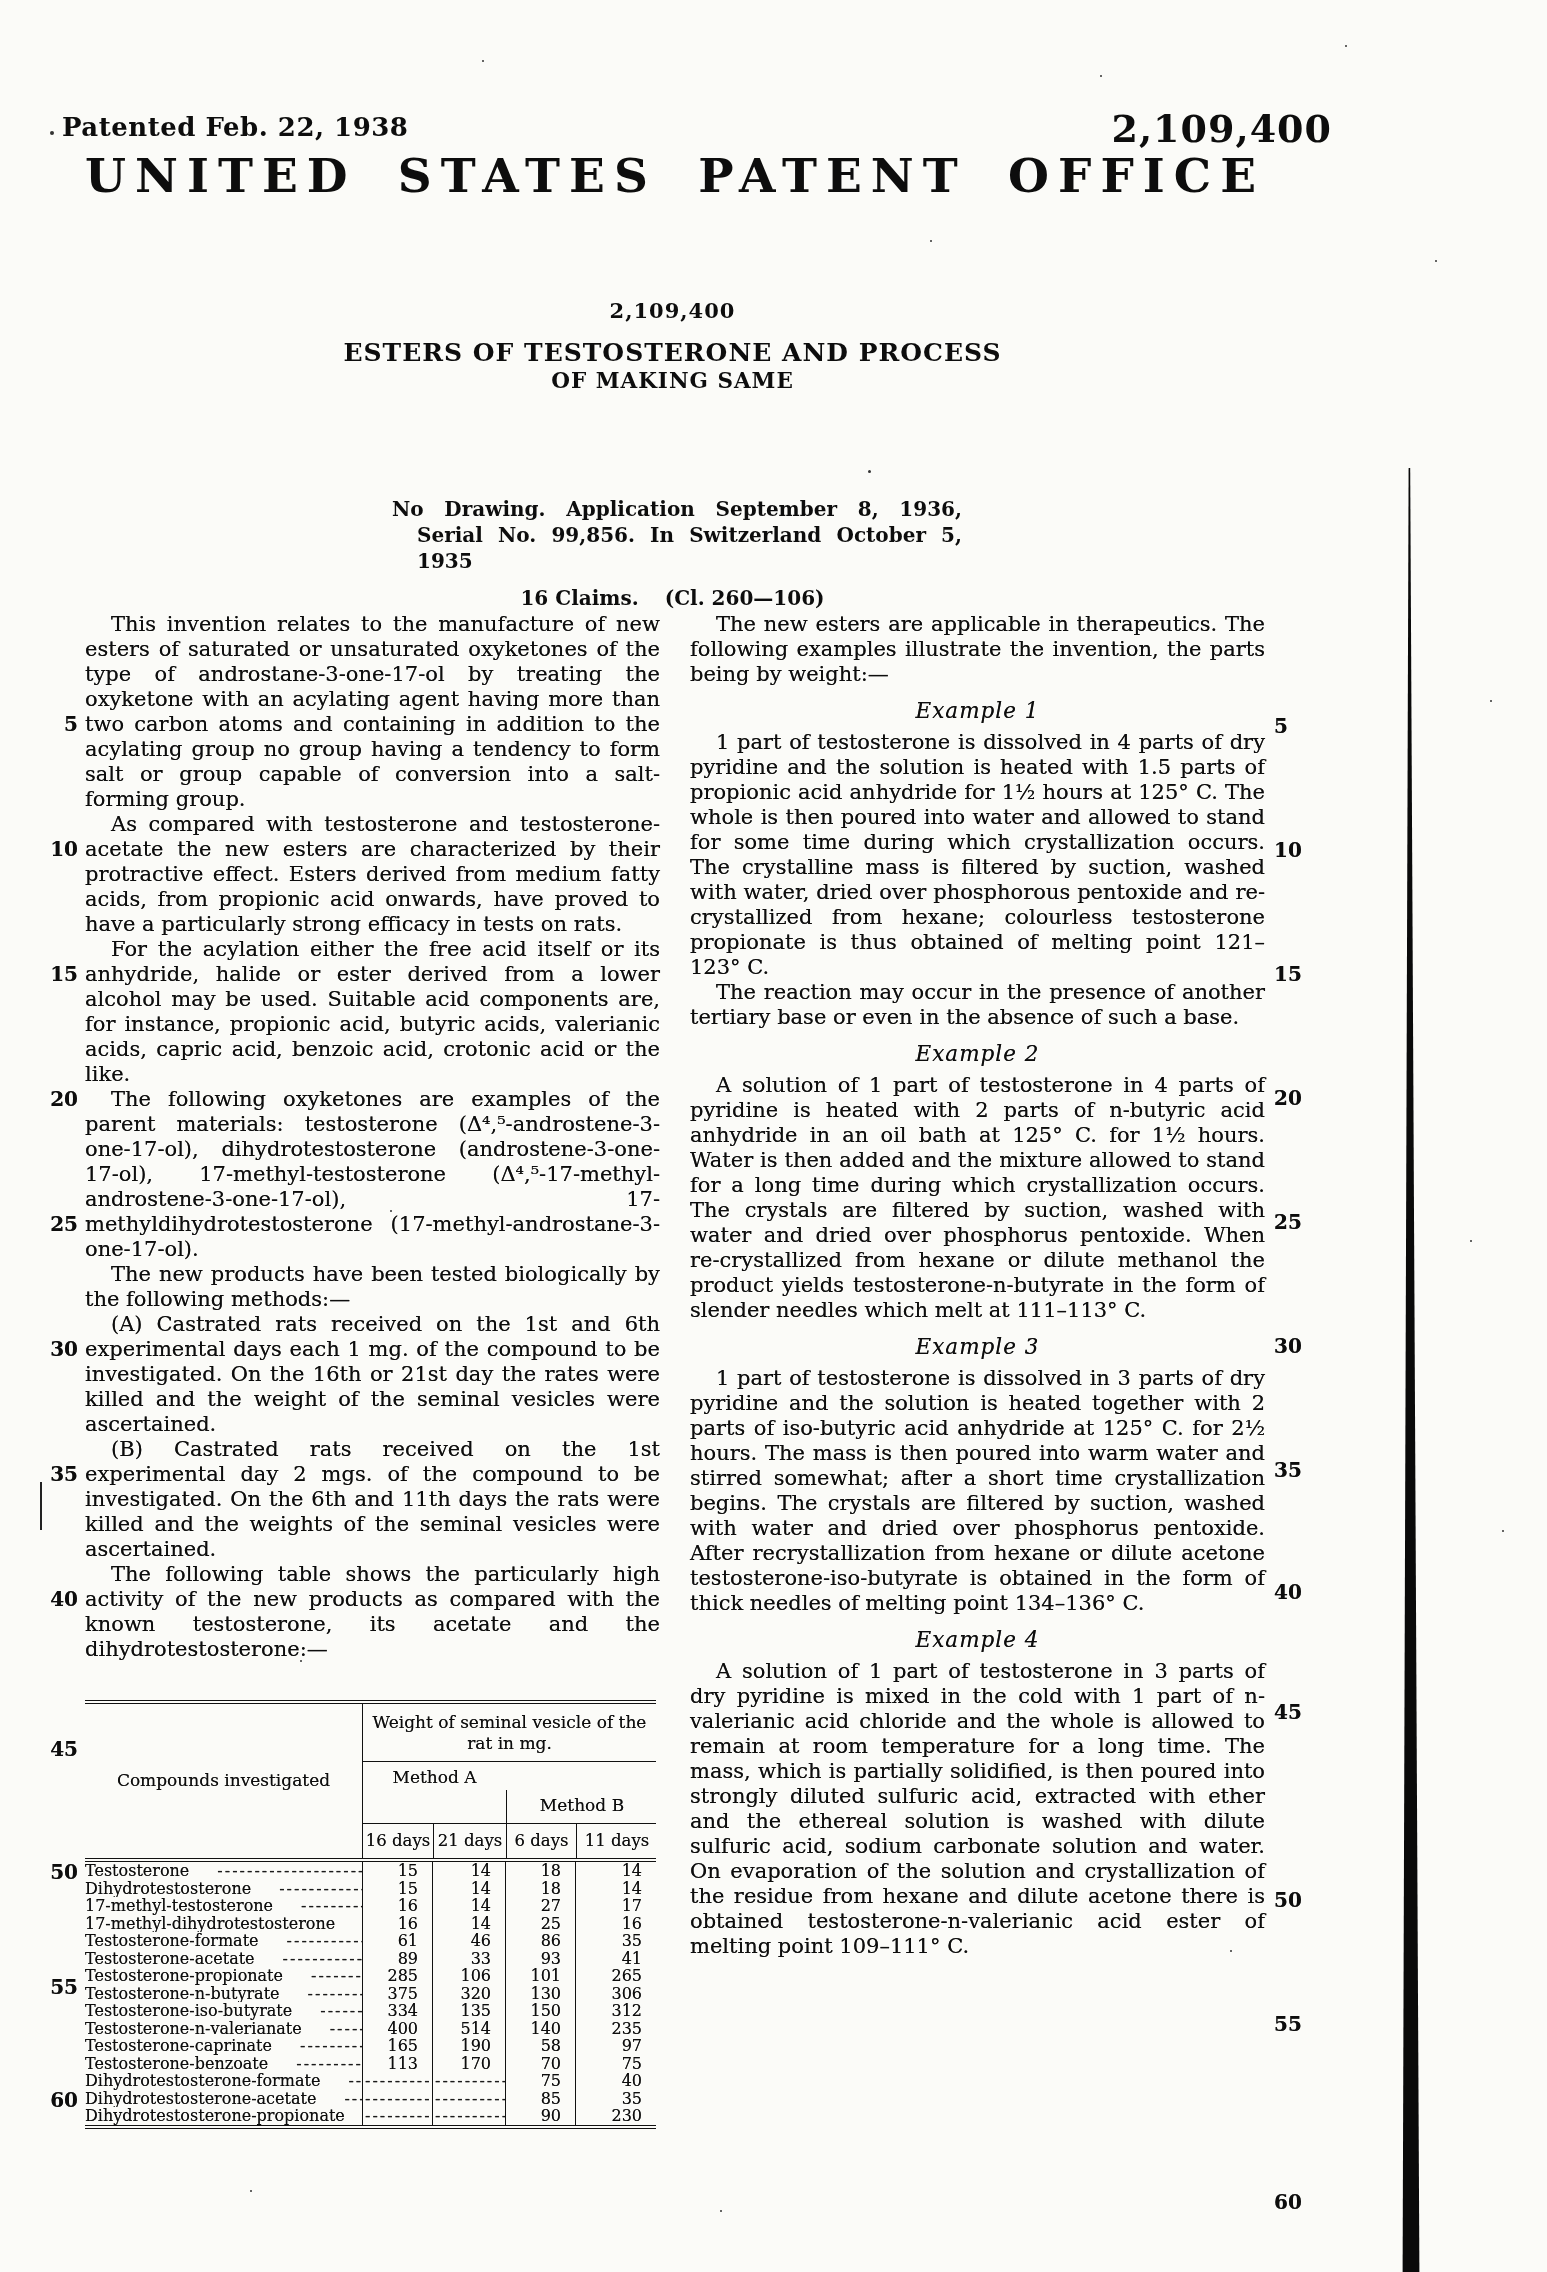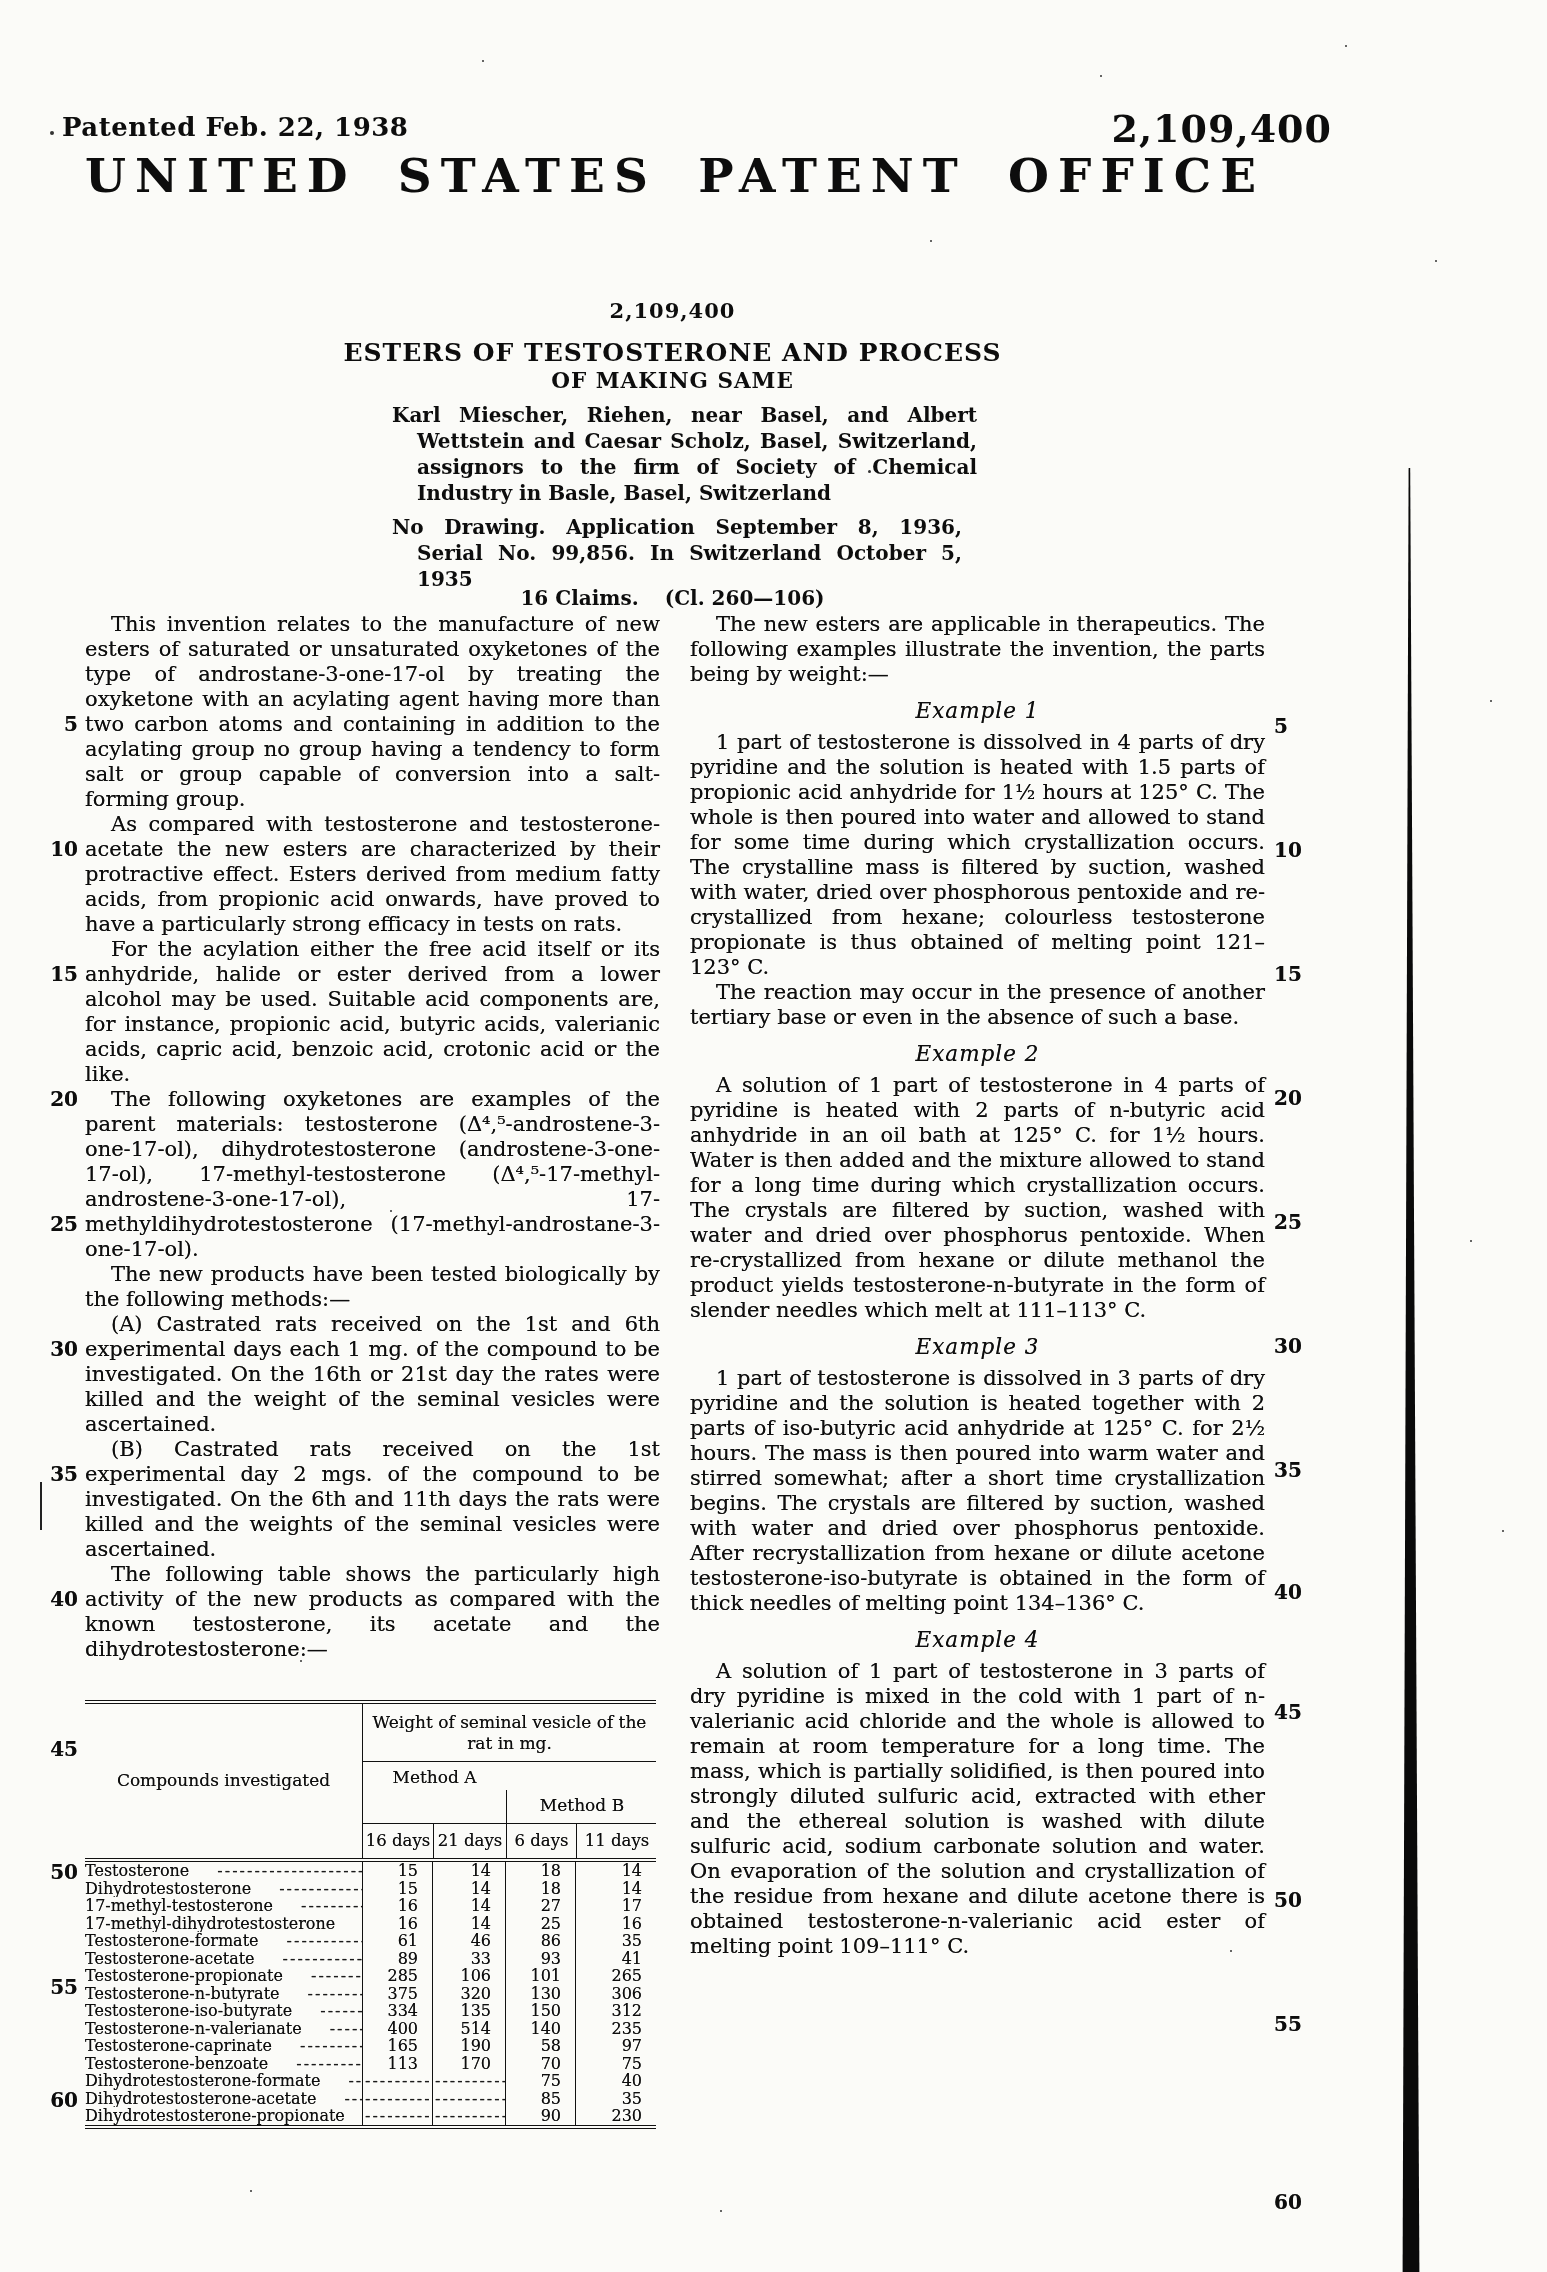--- a/index.html
+++ b/index.html
@@ -28,21 +28,21 @@
   .patno-center{top:298px;font-size:21px;font-weight:bold;letter-spacing:1px;}
   .inv-title1{top:338px;font-size:25px;font-weight:bold;letter-spacing:1px;}
   .inv-title2{top:368px;font-size:21.5px;font-weight:bold;letter-spacing:1px;}
   .head-block{
     position:absolute;left:392px;width:560px;
     font-size:20px;font-weight:bold;line-height:26px;
     text-align:justify;
     padding-left:25px;text-indent:-25px;
   }
   .inventors{top:402px;}
-  .application{top:514px;width:545px;}
+  .application{top:496px;width:545px;}
   .claims{
     position:absolute;left:85px;width:1175px;top:586px;
     text-align:center;font-size:20px;font-weight:bold;
   }
   .claims .gap{display:inline-block;width:26px;}
   
   .bodycol{
     position:absolute;top:612px;width:575px;
     font-size:21px;line-height:25px;text-align:justify;
     text-shadow:0 0 .6px rgba(0,0,0,.65);
@@ -109,21 +109,20 @@
 <div class="page">
 
   <div class="patented">Patented Feb. 22, 1938</div>
   <div class="patno-right">2,109,400</div>
 
   <div class="center-band office-title">UNITED STATES PATENT OFFICE</div>
   <div class="center-band patno-center">2,109,400</div>
   <div class="center-band inv-title1">ESTERS OF TESTOSTERONE AND PROCESS</div>
   <div class="center-band inv-title2">OF MAKING SAME</div>
 
-  <div class="head-block inventors">Karl Miescher, Riehen, near Basel, and Albert Wettstein and Caesar Scholz, Basel, Switzerland, assignors to the firm of Society of Chemical Industry in Basle, Basel, Switzerland</div>
   <div class="head-block application">No Drawing. Application September 8, 1936, Serial No. 99,856. In Switzerland October 5, 1935</div>
 
   <div class="claims">
     <span>16 Claims.</span><span class="gap"></span><span>(Cl. 260—106)</span>
   </div>
 
   <div class="bodycol col-left">
       <p class="body-p">This invention relates to the manufacture of new esters of saturated or unsaturated oxyketones of the type of androstane-3-one-17-ol by treating the oxyketone with an acylating agent having more than two carbon atoms and containing in addition to the acylating group no group having a tendency to form salt or group capable of conversion into a salt-forming group.</p>
       <p class="body-p">As compared with testosterone and testosterone-acetate the new esters are characterized by their protractive effect. Esters derived from medium fatty acids, from propionic acid onwards, have proved to have a particularly strong efficacy in tests on rats.</p>
       <p class="body-p">For the acylation either the free acid itself or its anhydride, halide or ester derived from a lower alcohol may be used. Suitable acid components are, for instance, propionic acid, butyric acids, valerianic acids, capric acid, benzoic acid, crotonic acid or the like.</p>

